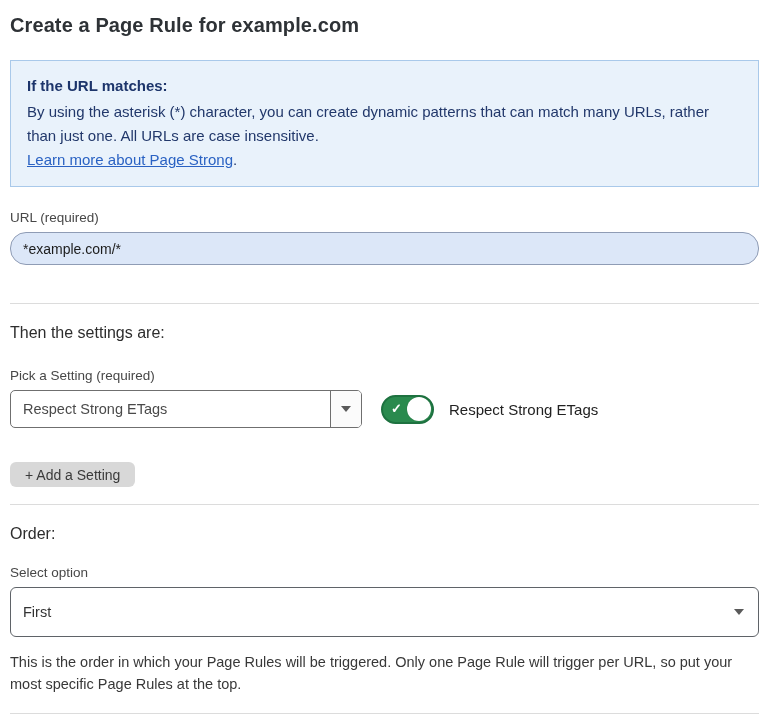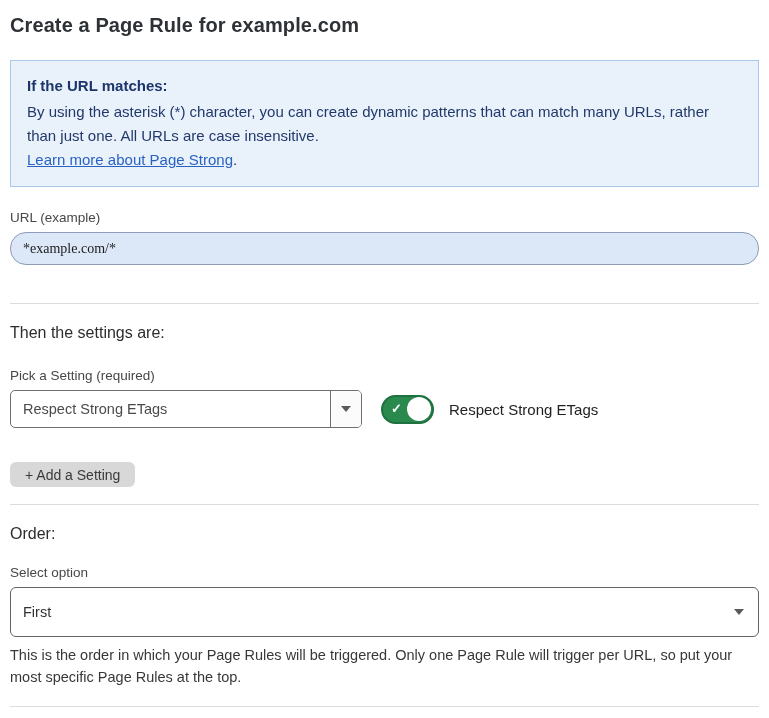--- a/index.html
+++ b/index.html
@@ -50,21 +50,21 @@
   }
 
   .url-input {
     margin-top: 7px;
     width: 749px;
     height: 33px;
     background: #dce7f8;
     border: 1px solid #8f9cb5;
     border-radius: 16px;
     padding: 0 12px;
-    font-family: Liberation Serif, serif;
+    font-family: Liberation Sans, sans-serif;
     font-size: 14px;
     color: #1c1c1c;
     outline: none;
   }
 
   .divider {
     border: none;
     border-top: 1px solid #dcdcdc;
     margin-top: 38px;
   }
@@ -188,21 +188,21 @@
     cursor: pointer;
   }
   .order-select .caret-down {
     position: absolute;
     right: 14px;
     top: 50%;
     margin-top: -3px;
   }
 
   .help-text {
-    margin-top: 7px;
+    margin-top: 14px;
     font-size: 14.5px;
     line-height: 22px;
     color: #383838;
     max-width: 749px;
   }
 
   .divider-2 { margin-top: 17px; }
   .divider-3 { margin-top: 18px; }
 
   .footer-actions {
@@ -225,21 +225,21 @@
   <h1 class="page-title">Create a Page Rule for example.com</h1>
 
   <div class="info-box">
     <div class="info-heading">If the URL matches:</div>
     <div class="info-body">By using the asterisk (*) character, you can create dynamic patterns that can match many URLs, rather than just one. All URLs are case insensitive.</div>
     <div>
       <a class="info-link">Learn more about Page Strong</a><span>.</span>
     </div>
   </div>
 
-  <label class="field-label">URL (example)</label>
+  <label class="field-label">URL (required)</label>
   <input class="url-input" type="text" value="*example.com/*" style="">
 
   <hr class="divider">
 
   <h2 class="section-heading">Then the settings are:</h2>
 
   <label class="field-label" style="margin-top:26px;">Pick a Setting (required)</label>
 
   <div class="setting-row">
     <div class="custom-select">

